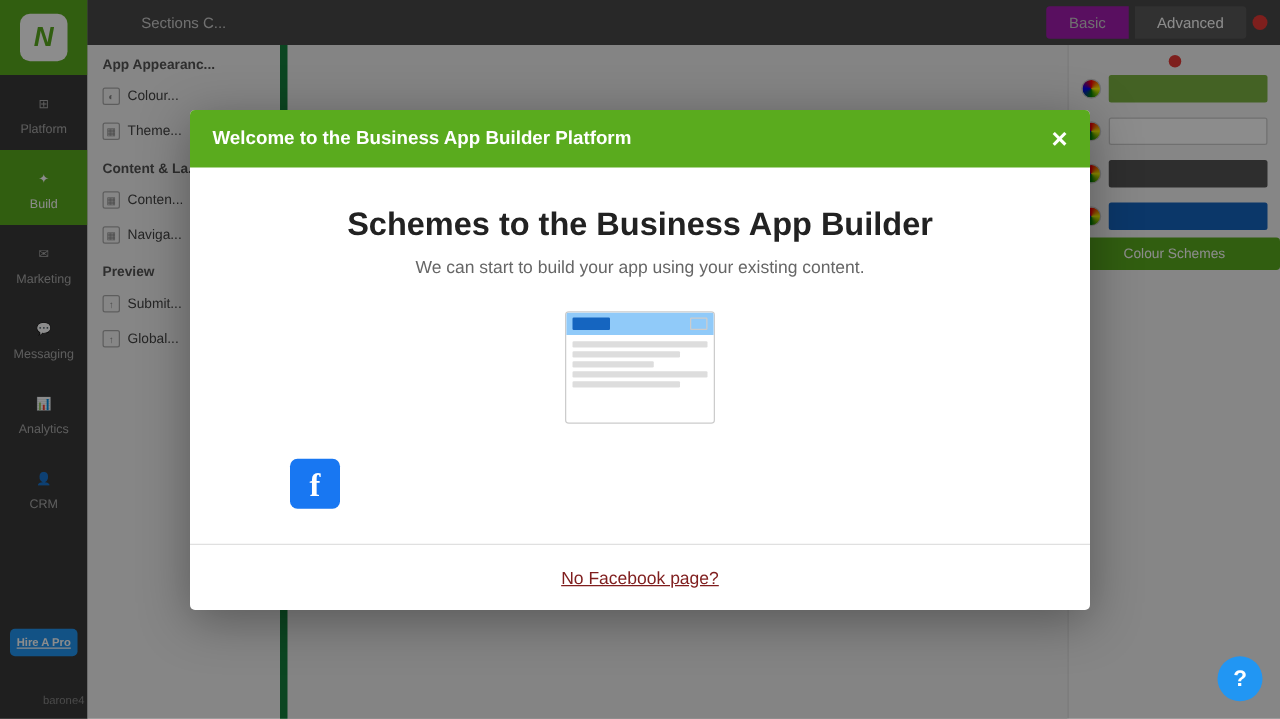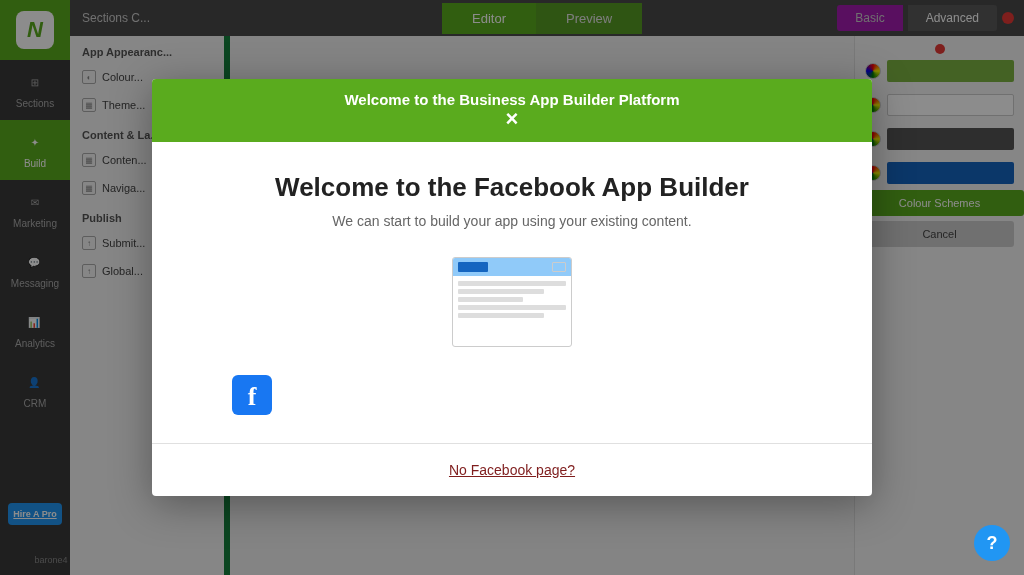--- a/index.html
+++ b/index.html
@@ -94,20 +94,21 @@
 
     
     .top-bar {
       position: absolute;
       left: 70px; top: 0;
       width: 954px;
       height: 36px;
       background: #4a4a4a;
       display: flex;
       align-items: center;
+      padding-left: 31px;
     }
     .top-bar-sections {
       color: #ccc;
       font-size: 12px;
       padding: 0 12px;
     }
     .top-tabs {
       display: flex;
       margin-left: 280px;
     }
@@ -259,21 +260,20 @@
     }
     .modal-header {
       background: #5aab1e;
       color: white;
       padding: 12px 18px;
       font-size: 15px;
       font-weight: bold;
       display: flex;
       align-items: center;
       justify-content: space-between;
-      flex-direction: column;
     }
     .modal-close {
       color: white;
       font-size: 22px;
       cursor: pointer;
       line-height: 1;
       font-weight: bold;
     }
     .modal-body {
       padding: 30px 40px 0;
@@ -425,21 +425,21 @@
   </style>
 </head>
 <body>
 
 <div class="sidebar">
   <div class="sidebar-logo">
     <div class="logo-n">N</div>
   </div>
   <div class="sidebar-item">
     <div class="icon-box">⊞</div>
-    <span>Sections</span>
+    <span>Platform</span>
   </div>
   <div class="sidebar-item build-item">
     <div class="icon-box">✦</div>
     <span>Build</span>
   </div>
   <div class="sidebar-item">
     <div class="icon-box">✉</div>
     <span>Marketing</span>
   </div>
   <div class="sidebar-item">
@@ -453,24 +453,20 @@
   <div class="sidebar-item">
     <div class="icon-box">👤</div>
     <span>CRM</span>
   </div>
   <div class="hire-btn">Hire A Pro</div>
   <div class="user-label">barone4</div>
 </div>
 
 <div class="top-bar">
   <span class="top-bar-sections">Sections C...</span>
-  <div class="top-tabs">
-    <div class="top-tab">Editor</div>
-    <div class="top-tab preview">Preview</div>
-  </div>
   <div class="top-tab-right">
     <div class="tab-basic">Basic</div>
     <div class="tab-advanced">Advanced</div>
     <div class="red-dot-top"></div>
   </div>
 </div>
 
 <div class="left-panel">
   <div class="left-panel-title">App Appearanc...</div>
   <div class="left-panel-item">
@@ -483,21 +479,21 @@
   </div>
   <div class="left-panel-title">Content &amp; La...</div>
   <div class="left-panel-item">
     <div class="lp-icon">▦</div>
     <span>Conten...</span>
   </div>
   <div class="left-panel-item">
     <div class="lp-icon">▦</div>
     <span>Naviga...</span>
   </div>
-  <div class="left-panel-title">Publish</div>
+  <div class="left-panel-title">Preview</div>
   <div class="left-panel-item">
     <div class="lp-icon">↑</div>
     <span>Submit...</span>
   </div>
   <div class="left-panel-item">
     <div class="lp-icon">↑</div>
     <span>Global...</span>
   </div>
 </div>
 
@@ -513,31 +509,30 @@
   </div>
   <div class="color-row">
     <div class="color-wheel"></div>
     <div class="color-swatch" style="background:#555555;"></div>
   </div>
   <div class="color-row">
     <div class="color-wheel"></div>
     <div class="color-swatch" style="background:#1565C0;"></div>
   </div>
   <div class="colour-schemes-btn">Colour Schemes</div>
-  <div class="cancel-btn-rp">Cancel</div>
 </div>
 
 <div class="modal-overlay">
   <div class="modal">
     <div class="modal-header">
       <span>Welcome to the Business App Builder Platform</span>
       <span class="modal-close">×</span>
     </div>
     <div class="modal-body">
-      <div class="modal-title">Welcome to the Facebook App Builder</div>
+      <div class="modal-title">Schemes to the Business App Builder</div>
       <div class="modal-subtitle">We can start to build your app using your existing content.</div>
 
       <div class="app-mockup">
         <div class="mockup-header">
           <div class="mockup-header-block"></div>
           <div style="flex:1;"></div>
           <div class="mockup-header-small"></div>
         </div>
         <div class="mockup-lines">
           <div class="mockup-line full"></div>

